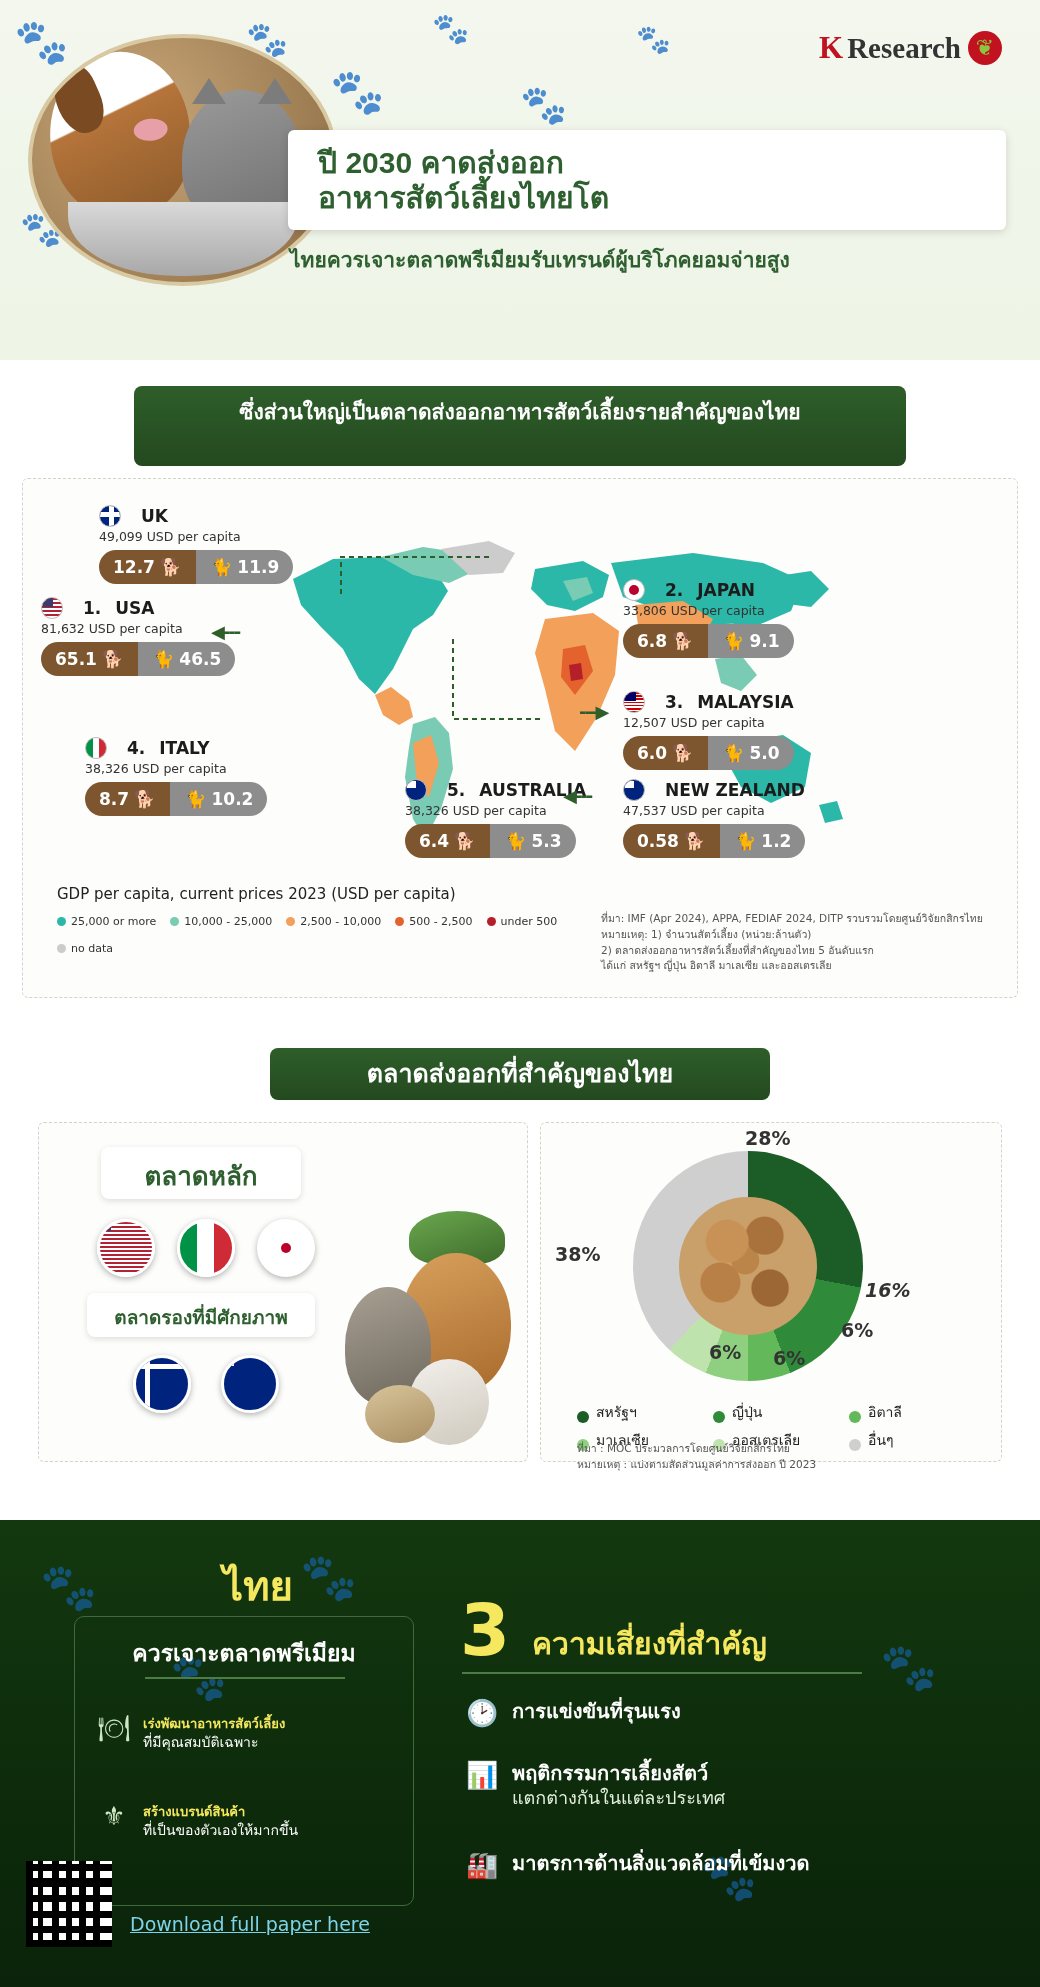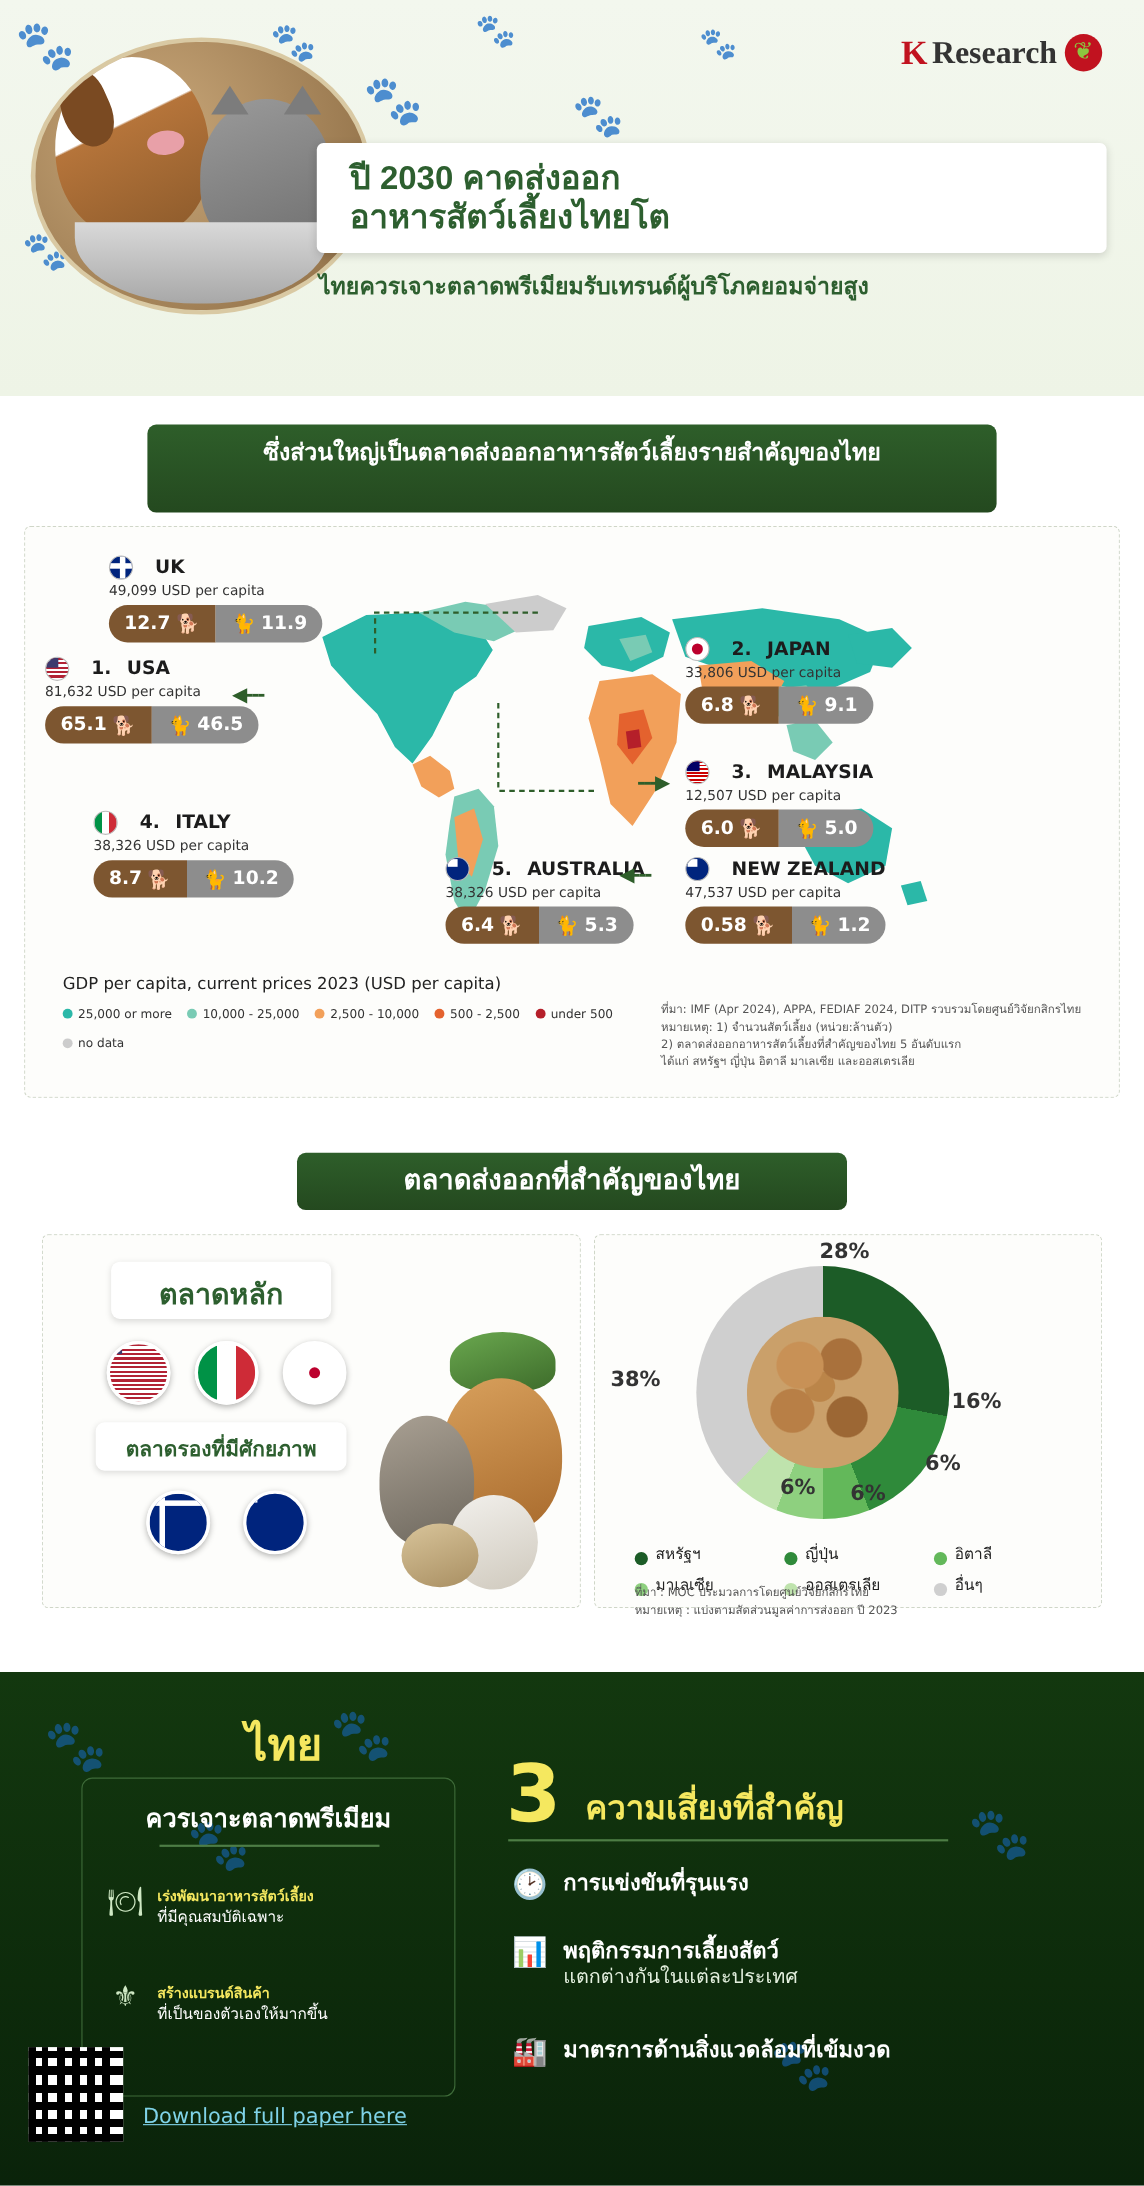--- a/index.html
+++ b/index.html
@@ -538,21 +538,21 @@
         <div class="pg-guinea"></div>
       </div>
     </div>
 
     <div class="panel panel-right">
       <div class="donut-wrap">
         <div class="donut" id="donut-ring" style="background: conic-gradient(rgb(28, 92, 39) 0deg, rgb(28, 92, 39) 100.8deg, rgb(47, 138, 58) 100.8deg, rgb(47, 138, 58) 158.4deg, rgb(99, 184, 90) 158.4deg, rgb(99, 184, 90) 180deg, rgb(142, 208, 127) 180deg, rgb(142, 208, 127) 201.6deg, rgb(191, 227, 173) 201.6deg, rgb(191, 227, 173) 223.2deg, rgb(207, 207, 207) 223.2deg, rgb(207, 207, 207) 360deg);">
           <div class="donut-hole"></div>
         </div>
         <span class="donut-label" style="left:112px; top:-24px;">28%</span>
-        <span class="donut-label" style="left:232px; top:112px;">16%</span>
+        <span class="donut-label" style="left:232px; top:128px;font-style:italic;">16%</span>
         <span class="donut-label" style="left:208px; top:168px;">6%</span>
         <span class="donut-label" style="left:140px; top:196px;">6%</span>
         <span class="donut-label" style="left:76px;  top:190px;">6%</span>
         <span class="donut-label" style="left:-78px; top:92px;">38%</span>
       </div>
 
       <div class="donut-legend">
         <span class="dl-item">
             <i class="dl-dot" style="background:#1c5c27"></i>
             <span>สหรัฐฯ</span>

